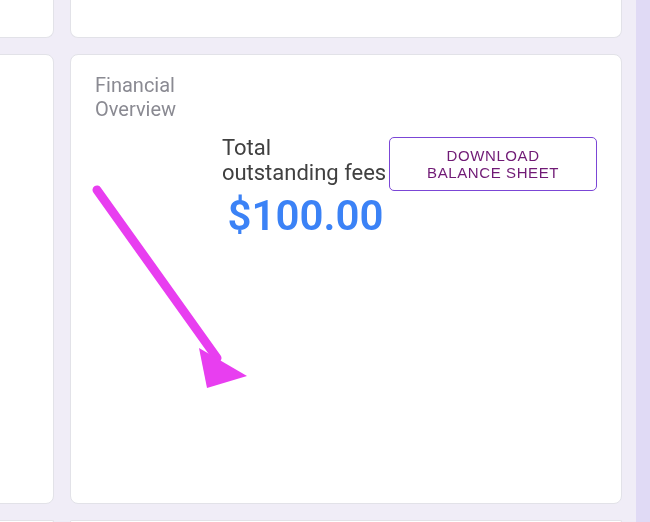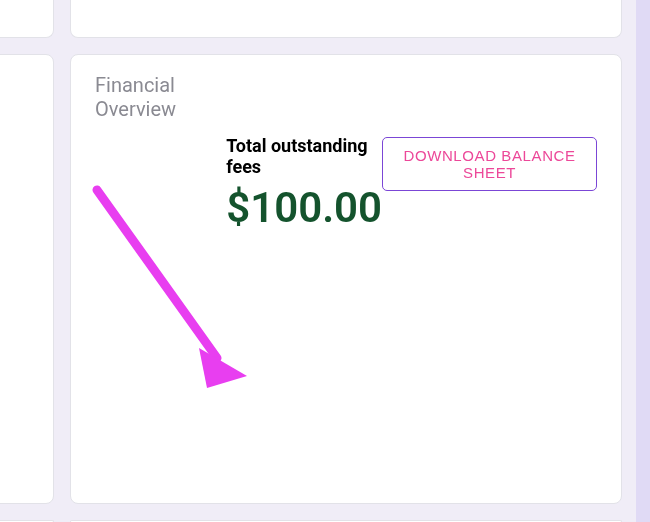--- a/index.html
+++ b/index.html
@@ -91,41 +91,41 @@
       color: #8a8a92;
       font-weight: 400;
     }
     .metric-block {
       display: flex;
       flex-direction: column;
       align-items: center;
       margin-top: 62px;
     }
     .metric-label {
-      font-size: 18px;
-      color: #000000;
-      font-weight: 700;
+      font-size: 22px;
+      color: #404040;
+      font-weight: 400;
     }
     .metric-value {
       font-size: 42px;
       font-weight: 600;
-      color: #14532d;
+      color: #3b82f6;
       margin-top: 6px;
     }
     .actions {
       margin-top: 64px;
       display: flex;
       flex-direction: column;
       align-items: center;
       gap: 12px;
     }
     .btn-outline {
       border: 1px solid #7b46d6;
       background: #ffffff;
-      color: #ec4899;
+      color: #701a75;
       font-size: 15px;
       font-weight: 500;
       letter-spacing: 0.6px;
       padding: 9px 20px;
       border-radius: 5px;
       cursor: pointer;
       text-transform: uppercase;
     }
     .annotation-arrow {
       position: absolute;

